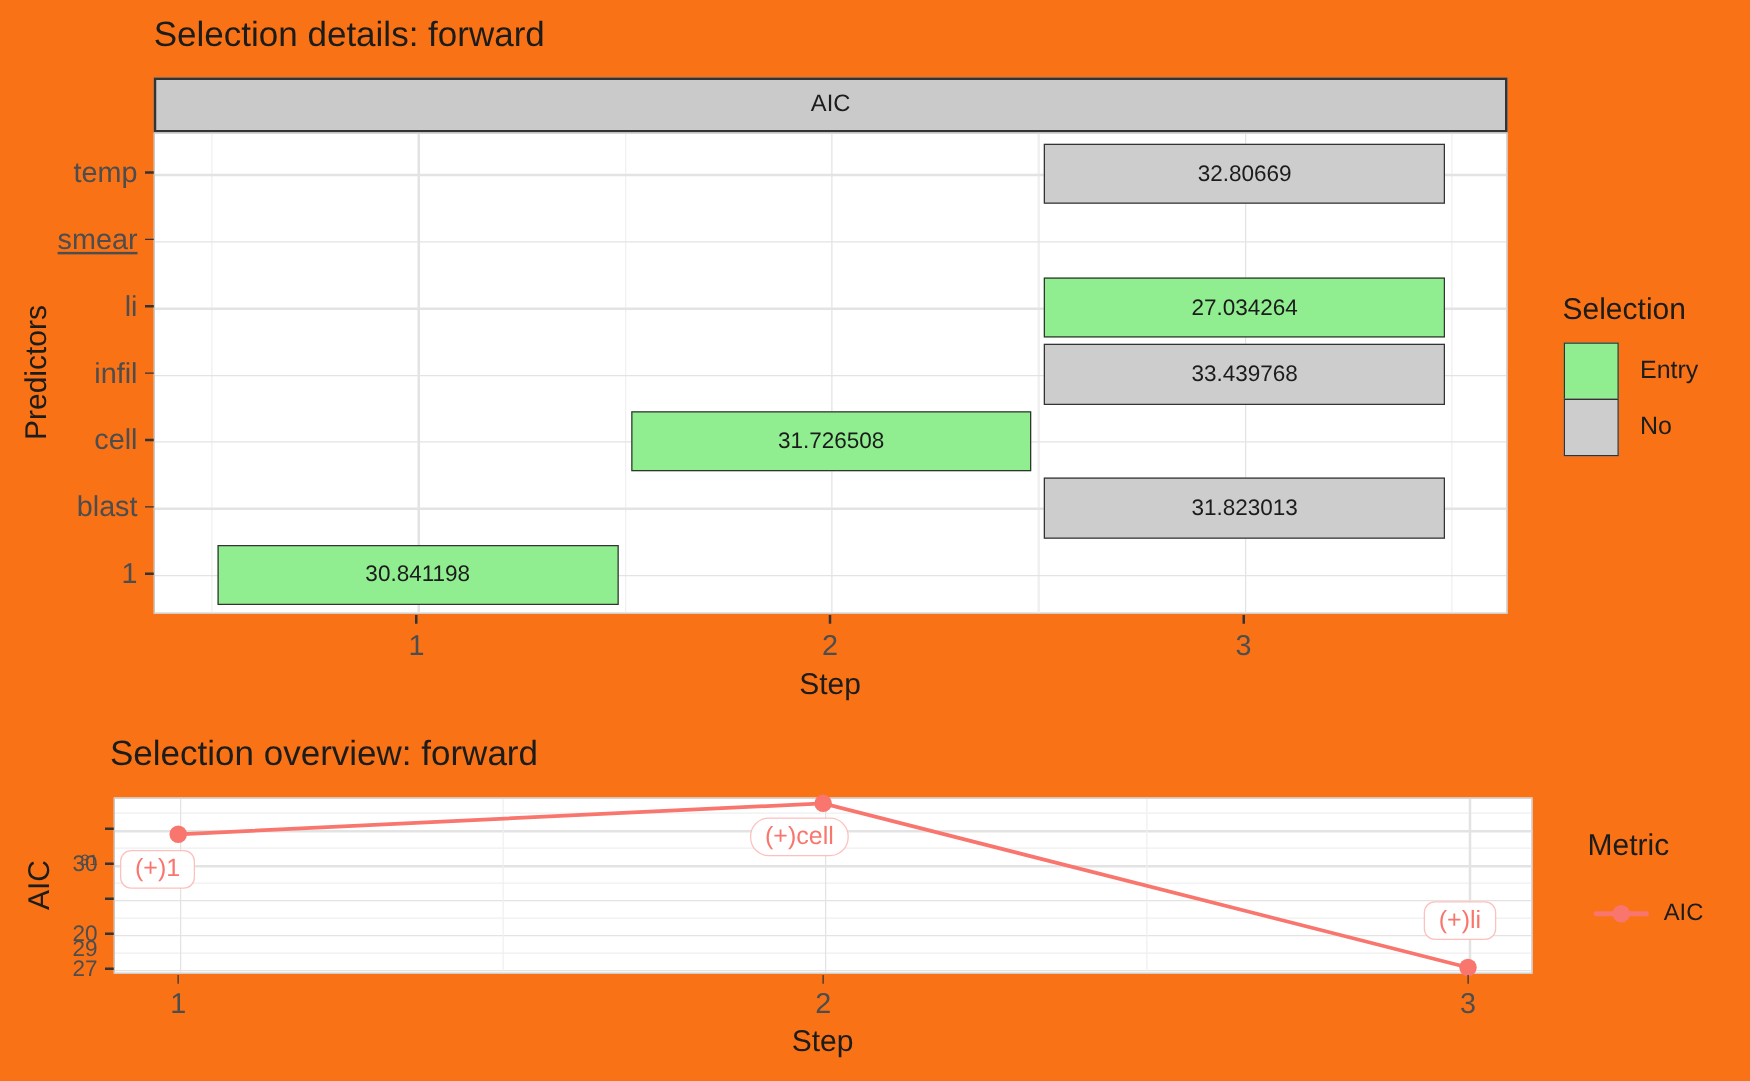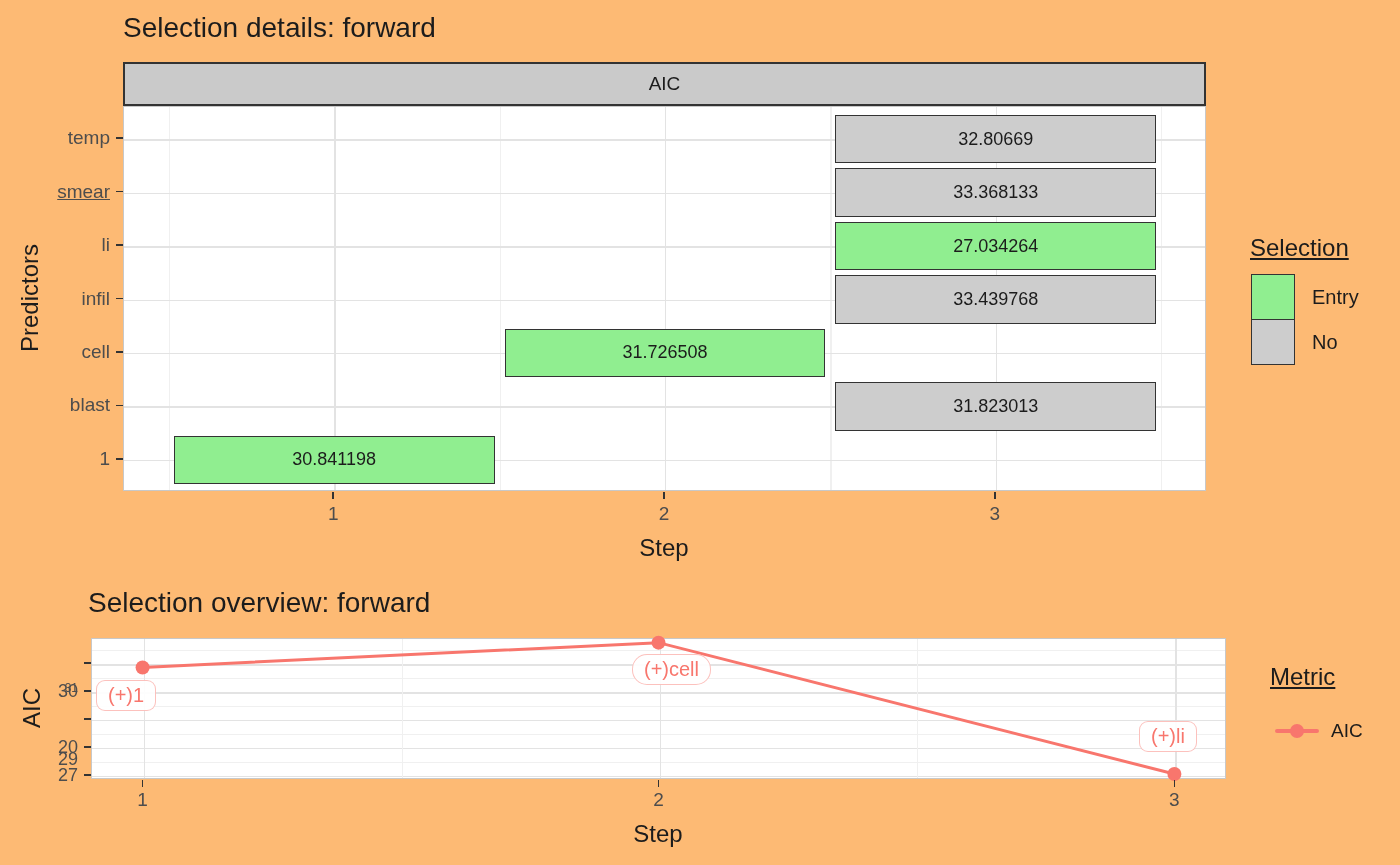--- a/index.html
+++ b/index.html
@@ -1,45 +1,45 @@
 <!DOCTYPE html>
 <html><head>
 <meta charset="utf-8">
 <style>
   html,body { margin:0; padding:0; background:#ffffff; }
   body { font-family:"Liberation Sans","DejaVu Sans",sans-serif; }
-  #app { position:relative; width:1400px; height:865px; background:#fdba74; overflow:hidden; }
+  #app { position:relative; width:1400px; height:865px; background:#f97316; overflow:hidden; }
   #app * { box-sizing:border-box; }
 
   .chart-title { position:absolute; font-size:28px; color:#1c1c1c; white-space:nowrap; }
   .strip { position:absolute; left:123px; top:62px; width:1083px; height:44px;
            background:#cacaca; border:2px solid #333333;
            display:flex; align-items:center; justify-content:center;
            font-size:19px; color:#1c1c1c; }
   .panel { position:absolute; background:#ffffff; border:1px solid #c8c8c8; overflow:hidden; }
   #panel-details  { left:123px; top:106px; width:1083px; height:385px; }
   #panel-overview { left:91px;  top:638px; width:1135px; height:141px; }
 
   .gridline { position:absolute; background:#e3e3e3; }
   .gridline.minor { background:#f0f0f0; }
 
   .bar { position:absolute; border:1.5px solid #333333;
          display:flex; align-items:center; justify-content:center;
          font-size:18px; color:#1c1c1c; }
 
   .tickmark { position:absolute; background:#333333; }
-  .ticklabel { position:absolute; color:#4d4d4d; font-size:19px; white-space:nowrap; }
+  .ticklabel { position:absolute; color:#4d4d4d; font-size:23px; white-space:nowrap; }
   .ticklabel.xlab { transform:translate(-50%,0); }
   .ticklabel.ylab { transform:translate(-100%,-50%); }
 
   .axis-title { position:absolute; font-size:24px; color:#1c1c1c; white-space:nowrap; }
   .axis-title.x { transform:translateX(-50%); }
   .axis-title.y { transform:translate(-50%,-50%) rotate(-90deg); }
 
-  .legend-title { position:absolute; font-size:24px; color:#1c1c1c; white-space:nowrap;text-decoration:underline; }
+  .legend-title { position:absolute; font-size:24px; color:#1c1c1c; white-space:nowrap; }
   .legend-key-rect { position:absolute; width:44px; height:46px; border:1.5px solid #333333; }
   .legend-label { position:absolute; font-size:20px; color:#1c1c1c; transform:translateY(-50%); white-space:nowrap; }
 
   .pointlabel { position:absolute; border:1.5px solid rgba(248,118,109,0.45); border-radius:9px;
                 background:rgba(255,255,255,0.92); color:#f8766d; font-size:20px;
                 padding:3px 11px; white-space:nowrap; }
 
   #line-svg { position:absolute; left:91px; top:638px; overflow:visible; }
 
   .metric-key-line { position:absolute; left:1275px; top:729px; width:44px; height:4px;
@@ -81,23 +81,20 @@
       </div>
       <div class="bar" style="left: 711.348px; top: 275.382px; width: 320.874px; height: 48.125px; background: rgb(205, 205, 205);">
         <div class="">31.823013</div>
       </div>
       <div class="bar" style="left: 711.348px; top: 168.437px; width: 320.874px; height: 48.125px; background: rgb(205, 205, 205);">
         <div class="">33.439768</div>
       </div>
       <div class="bar" style="left: 711.348px; top: 114.965px; width: 320.874px; height: 48.125px; background: rgb(144, 238, 144);">
         <div class="">27.034264</div>
       </div>
-      <div class="bar" style="left: 711.348px; top: 61.4931px; width: 320.874px; height: 48.125px; background: rgb(205, 205, 205);">
-        <div class="">33.368133</div>
-      </div>
       <div class="bar" style="left: 711.348px; top: 8.02083px; width: 320.874px; height: 48.125px; background: rgb(205, 205, 205);">
         <div class="">32.80669</div>
       </div>
     </div>
 
   <div class="axis-title y" style="left:30px; top:298px;">Predictors</div>
   <div class="axis-title x" style="left:664px; top:534px;">Step</div>
 
   <div class="legend-title" style="left:1250px; top:234px;">Selection</div>
   <div class="legend-key-rect" id="key-entry" style="left: 1251px; top: 274px; background: rgb(144, 238, 144);"></div>
@@ -126,21 +123,21 @@
     </div>
 
   <svg id="line-svg" width="1135" height="141" viewBox="0 0 1135 141">
       <polyline points="51.59090909090908,29.44878514694207 567.5,4.66151151707709 1083.4090909090908,136.03688959491657" fill="none" stroke="#f8766d" stroke-width="3"></polyline>
       <circle cx="51.59090909090908" cy="29.44878514694207" r="7" fill="#f8766d"></circle>
       <circle cx="567.5" cy="4.66151151707709" r="7" fill="#f8766d"></circle>
       <circle cx="1083.4090909090908" cy="136.03688959491657" r="7" fill="#f8766d"></circle>
     </svg>
 
   <div class="pointlabel" style="left:96px; top:680px;">(+)1</div>
-  <div class="pointlabel" style="left:632px; top:654px;border-radius:15px;">(+)cell</div>
+  <div class="pointlabel" style="left:600px; top:654px;border-radius:15px;">(+)cell</div>
   <div class="pointlabel" style="left:1139px; top:721px;">(+)li</div>
 
   <div class="axis-title y" style="left:32px; top:708px;">AIC</div>
   <div class="axis-title x" style="left:658px; top:820px;">Step</div>
 
   <div class="legend-title" style="left:1270px; top:663px;">Metric</div>
   <div class="metric-key-line"></div>
   <div class="metric-key-dot"></div>
   <div class="legend-label" style="left:1331px; top:731px; font-size:19px;">AIC</div>
 

